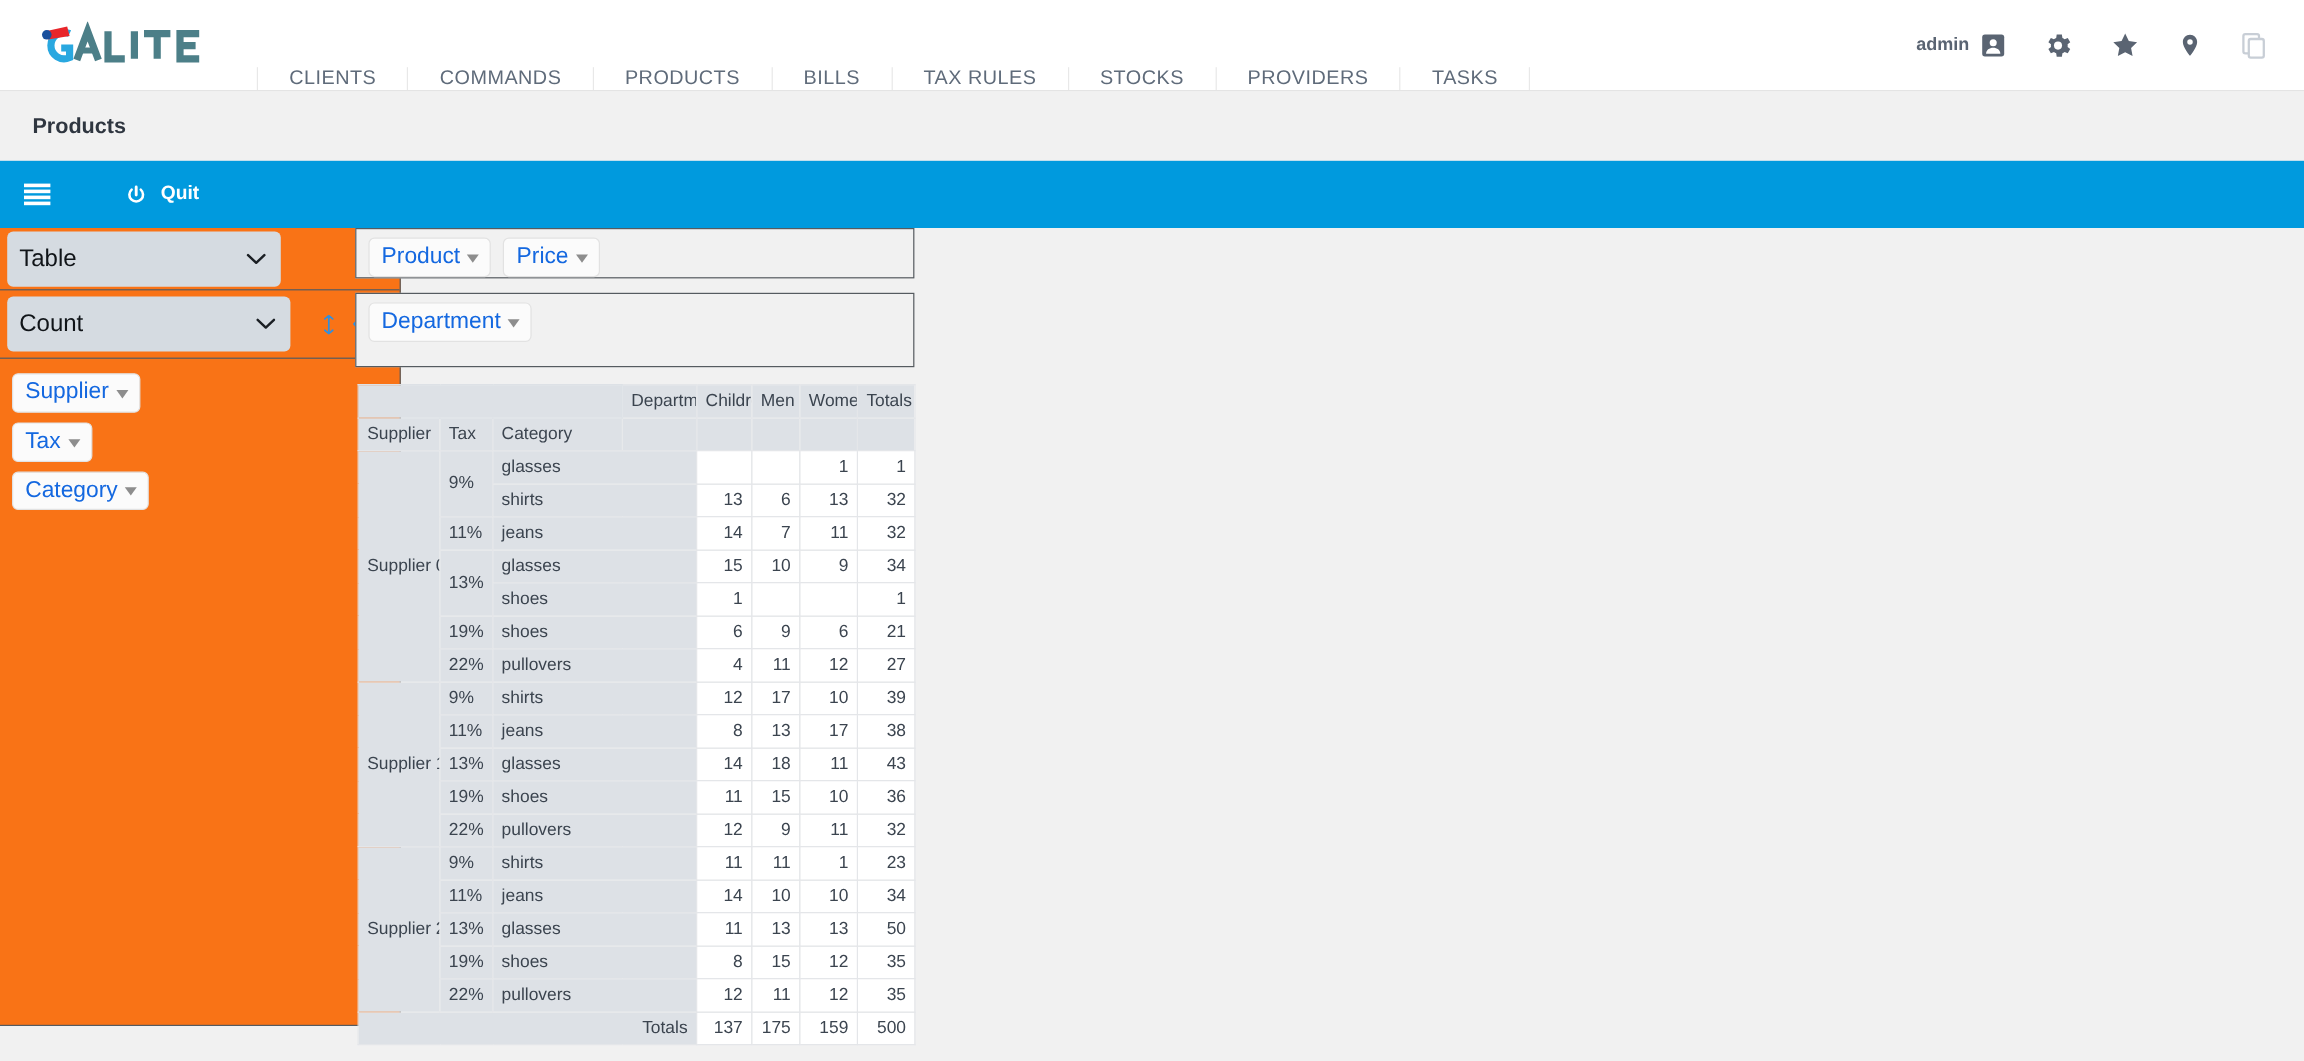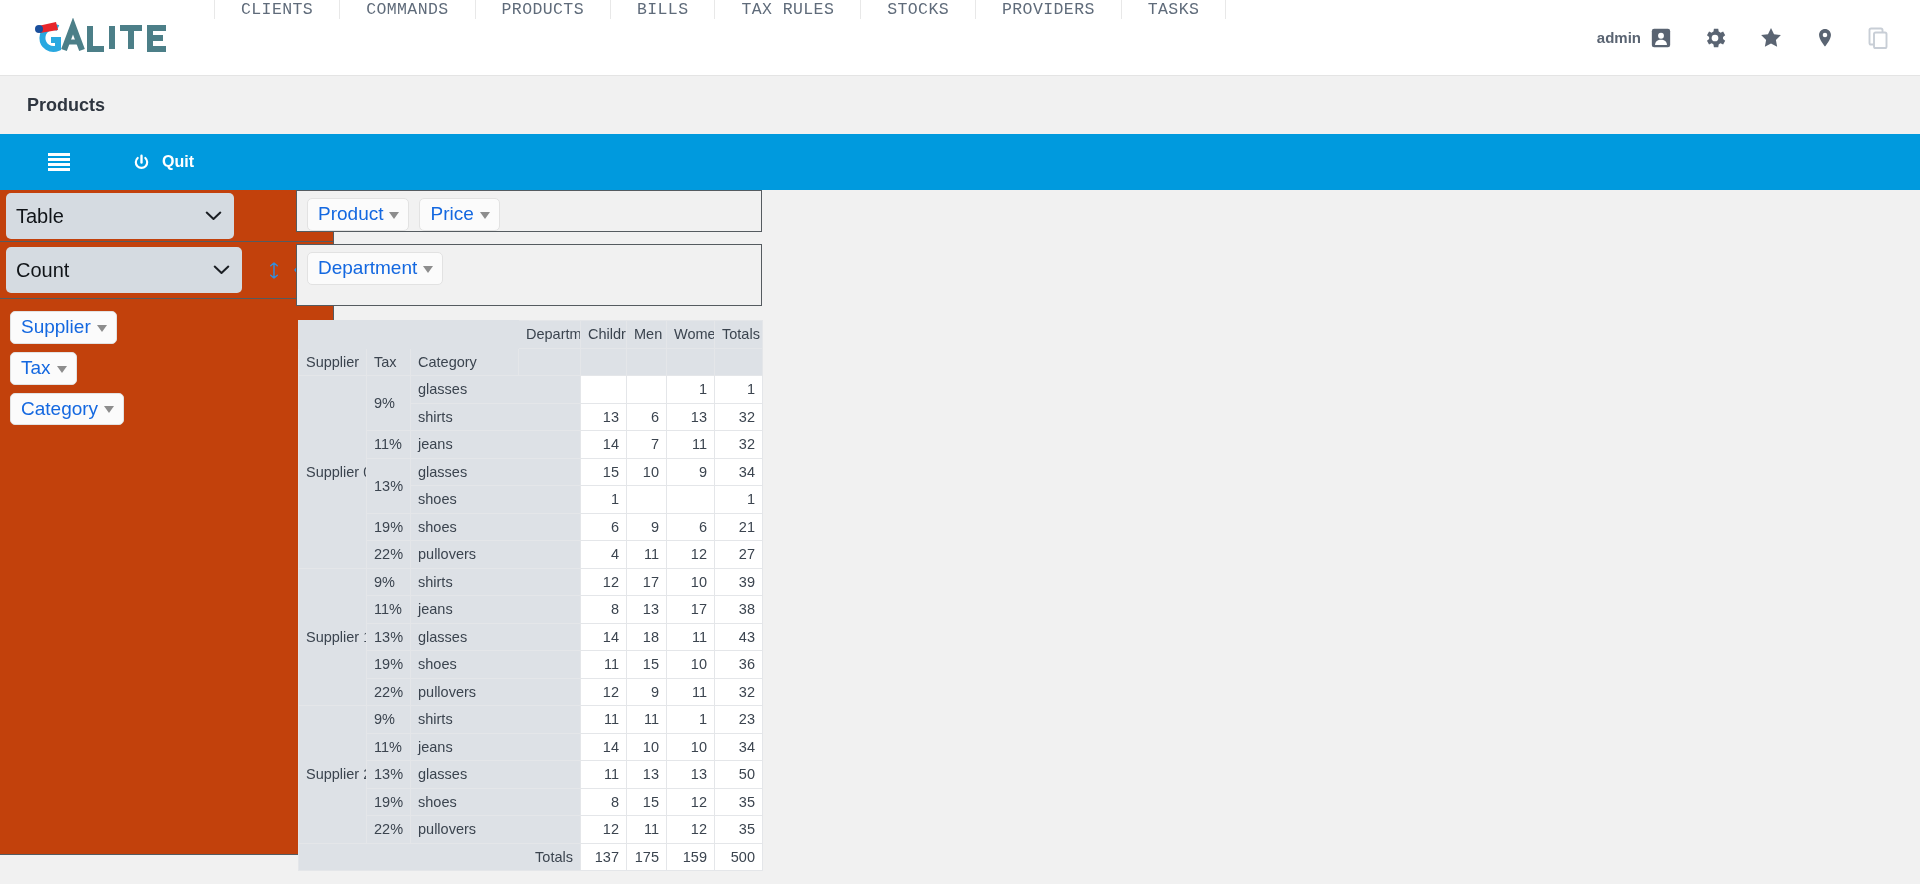--- a/index.html
+++ b/index.html
@@ -21,21 +21,21 @@
   .brand {
     width: 214px;
     display: flex;
     align-items: center;
     justify-content: center;
     flex: none;
     position: relative;
   }
   .brand svg { display:block; }
 
-  .nav-items { display: flex; align-items: flex-start; font-family: Liberation Mono, monospace; }
+  .nav-items { display: flex; align-items: flex-end; }
   .nav-item {
     display: flex; align-items: center; justify-content: center;
     padding: 0 26px;
     font-size: 16.5px;
     letter-spacing: 0.4px;
     color: #5f6b7a;
     border-left: 1px solid #e8e8e8;
     cursor: pointer;
     white-space: nowrap;
   }
@@ -64,21 +64,21 @@
   }
   .page-title {
     font-size: 18px; font-weight: bold; color: #2f3640;
   }
 
   
   .toolbar {
     height: 56px;
     background: #009ade;
     display: flex; align-items: center;
-    padding-left: 48px;
+    padding-left: 20px;
     gap: 62px;
   }
   .tb-btn {
     display: flex; align-items: center; gap: 11px;
     color: #ffffff; font-size: 16px; font-weight: bold;
     cursor: pointer;
   }
   .hamburger {
     width: 22px; height: 18px;
     display: flex; flex-direction: column; justify-content: space-between;
@@ -93,21 +93,21 @@
   }
 
   
   .left-panel {
     position: absolute;
     left: 0; top: 0;
     width: 334px;
     height: 665px;
     border-right: 1px solid #555b60;
     border-bottom: 1px solid #555b60;
-    background: #c2410c;
+    background: #f97316;
   }
   .lp-row1 {
     height: 52px;
     border-bottom: 1px solid #555b60;
     display: flex; align-items: center;
     padding: 0 6px;
   }
   .lp-row2 {
     height: 57px;
     border-bottom: 1px solid #555b60;

